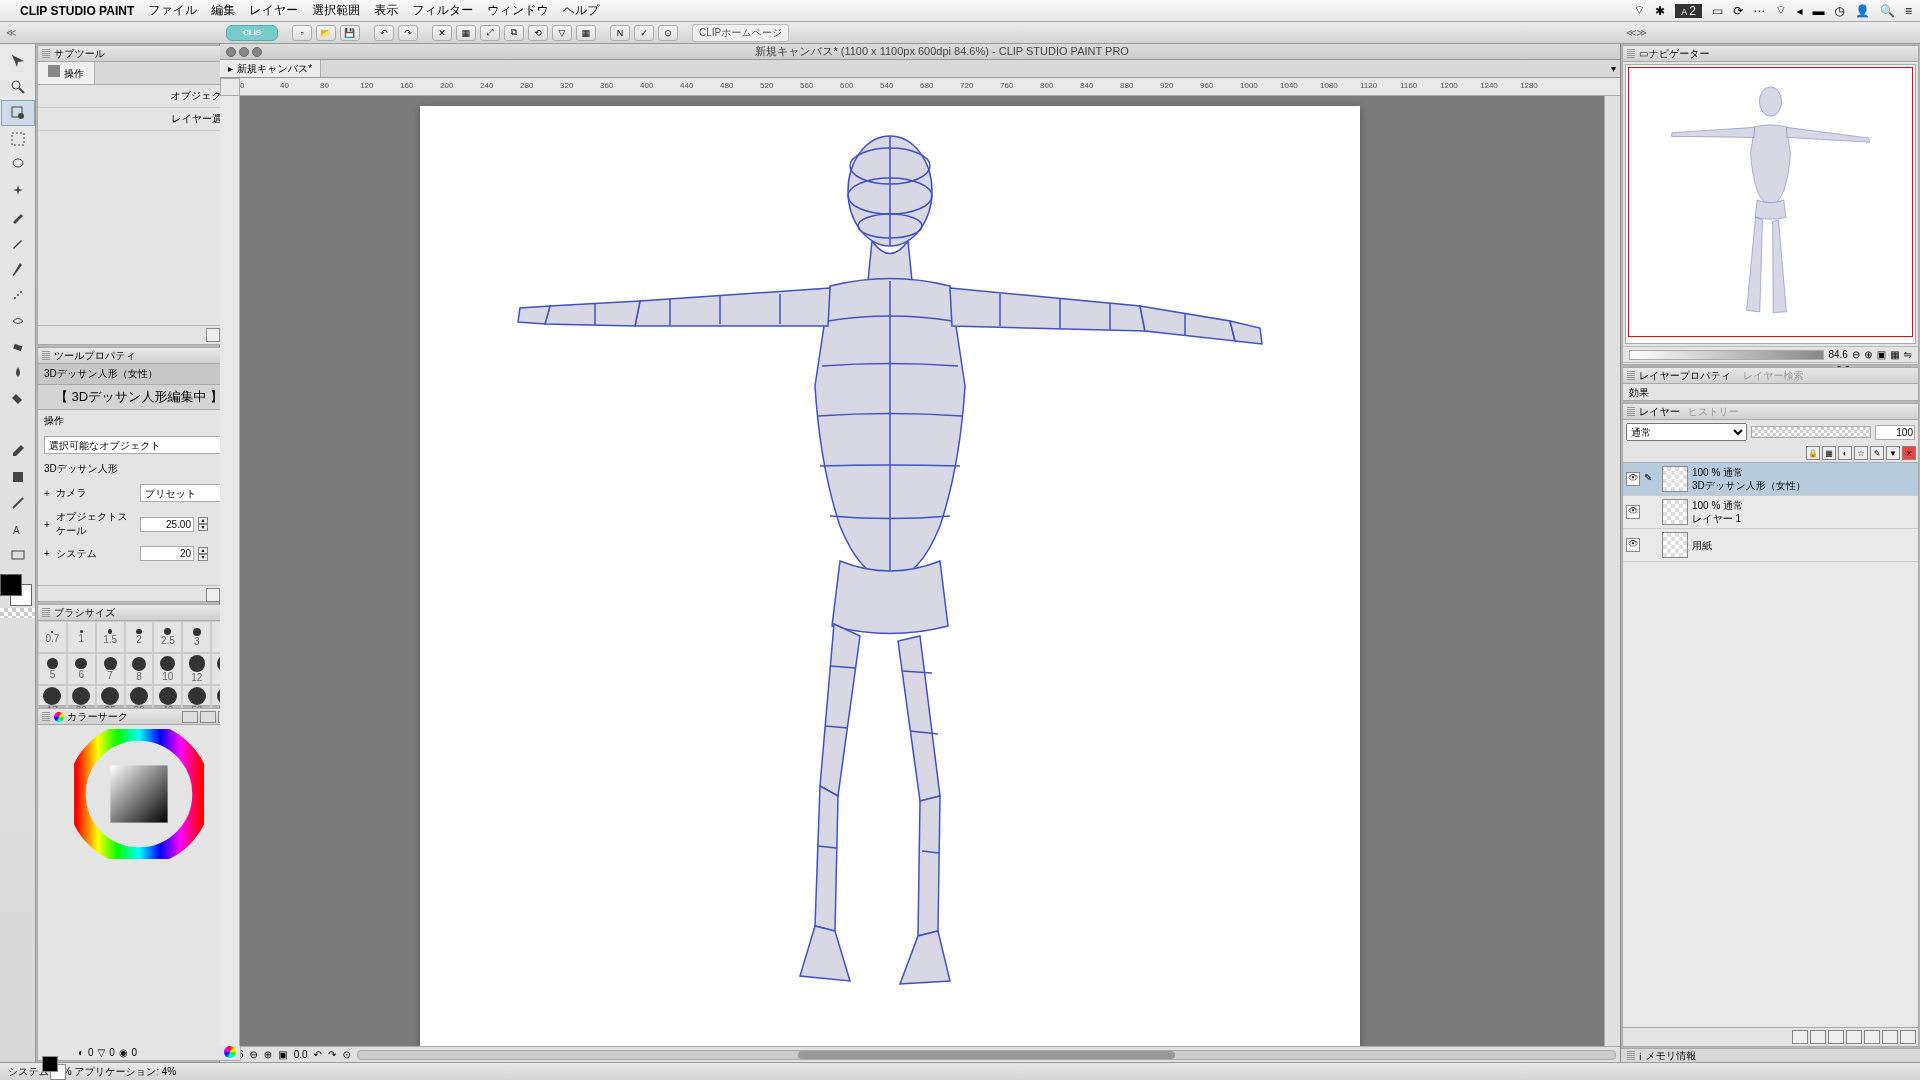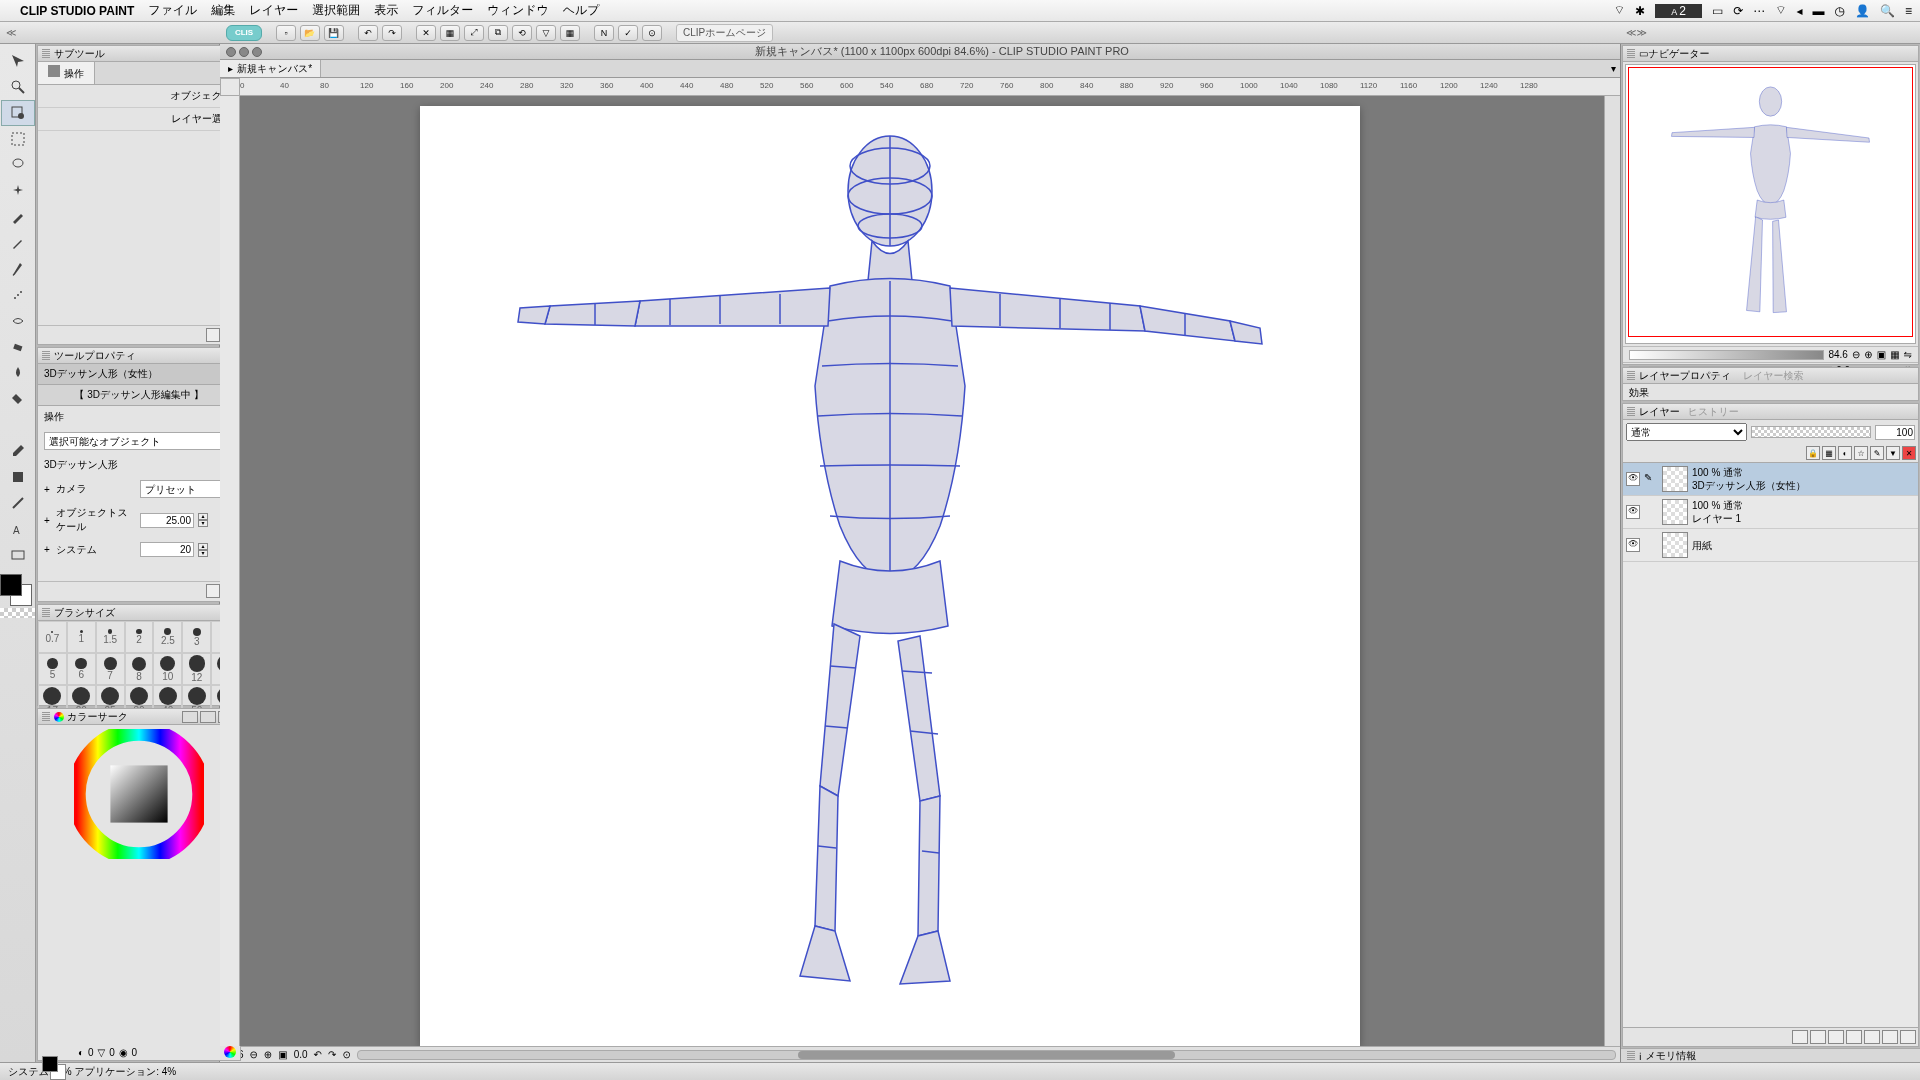--- a/index.html
+++ b/index.html
@@ -6,42 +6,42 @@
 body{width:1920px;height:1080px;background:#b8b8b8;overflow:hidden;position:relative}
 .menubar{height:22px;background:linear-gradient(#f8f8f8,#e8e8e8);display:flex;align-items:center;padding:0 8px;border-bottom:1px solid #aaa}
 .menubar .apple{font-size:14px;margin-right:12px}
 .menubar .app-name{font-weight:bold;margin-right:14px;font-size:12px}
 .menubar .menu-item{margin-right:14px;font-size:12px;cursor:default}
 .menubar .right{margin-left:auto;display:flex;gap:10px;align-items:center}
 .menubar .right span{font-size:12px}
 .toolbar{height:22px;background:linear-gradient(#ececec,#d4d4d4);border-bottom:1px solid #999;display:flex;align-items:center;padding:0 6px;gap:4px}
 .toolbar .tbtn{width:20px;height:16px;background:linear-gradient(#f6f6f6,#ddd);border:1px solid #aaa;border-radius:3px;display:flex;align-items:center;justify-content:center;font-size:9px}
 .toolbar .sep{width:6px}
-.toolbar .logo{width:36px;height:16px;background:#7cc;border:1px solid #5aa;border-radius:6px;color:#fff;font-size:8px;display:flex;align-items:center;justify-content:center;font-weight:bold}
+.toolbar .logo{width:52px;height:16px;background:#7cc;border:1px solid #5aa;border-radius:6px;color:#fff;font-size:8px;display:flex;align-items:center;justify-content:center;font-weight:bold}
 .toolbar .link{font-size:10px;color:#555;border:1px solid #bbb;padding:1px 6px;border-radius:3px;background:#f0f0f0}
 .main{display:flex;height:calc(100% - 44px - 18px)}
 .left-col{width:220px;background:#b8b8b8;display:flex;border-right:1px solid #888}
 .toolbox{width:36px;background:linear-gradient(#e8e8e8,#d8d8d8);border-right:1px solid #999;display:flex;flex-direction:column;padding-top:4px}
 .toolbox .tcell{width:34px;height:26px;display:flex;align-items:center;justify-content:center;border:1px solid transparent;margin:0 1px}
 .toolbox .tcell.sel{background:#d0dae8;border:1px solid #8aa}
 .toolbox svg{width:16px;height:16px}
 .left-panels{flex:1;display:flex;flex-direction:column}
 .panel{background:#e4e4e4;border:1px solid #aaa;margin:1px}
 .panel-header{height:16px;background:linear-gradient(#e8e8e8,#d0d0d0);border-bottom:1px solid #aaa;display:flex;align-items:center;padding:0 4px;font-size:10px}
 .panel-header .grip{width:8px;height:10px;background:repeating-linear-gradient(#999,#999 1px,transparent 1px,transparent 2px);margin-right:4px}
 .sub-tool-area{height:300px}
 .sub-tool-tabs{display:flex;background:#d8d8d8;border-bottom:1px solid #aaa}
 .sub-tool-tabs .tab{padding:3px 10px;border-right:1px solid #aaa;background:linear-gradient(#e4e4e4,#d0d0d0);font-size:10px}
 .sub-tool-tabs .tab.act{background:#f0f0f0}
 .sub-tool-list .item{padding:4px 8px;border-bottom:1px solid #ccc;display:flex;align-items:center;gap:6px;font-size:11px}
 .sub-tool-footer{display:flex;justify-content:flex-end;padding:2px;gap:4px;border-top:1px solid #bbb;margin-top:auto}
 .sub-tool-footer .b{width:14px;height:14px;border:1px solid #888;background:#eee}
 .prop-panel{height:255px}
 .prop-title{background:#c8c8c8;padding:3px 6px;font-size:10px;border-bottom:1px solid #aaa}
-.prop-sub{background:#d4d4d4;padding:3px 6px;font-size:10px;text-align:center;border-bottom:1px solid #aaa}
+.prop-sub{background:#d4d4d4;padding:3px 6px;font-size:13px;text-align:center;border-bottom:1px solid #aaa}
 .prop-row{padding:4px 6px;display:flex;align-items:center;gap:4px;font-size:10px}
 .prop-row .lbl{width:80px}
 .prop-row select,.prop-row input{flex:1;font-size:10px;height:18px;border:1px solid #aaa;background:#fff}
 .prop-row .num{width:54px;text-align:right;border:1px solid #aaa;background:#fff;padding:1px 2px;display:flex;justify-content:flex-end;align-items:center}
 .prop-row .spinner{width:10px;display:flex;flex-direction:column}
 .prop-row .spinner div{height:7px;border:1px solid #888;font-size:6px;text-align:center;line-height:5px;background:#eee}
 .brush-panel{height:102px}
 .brush-grid{display:grid;grid-template-columns:repeat(7,1fr)}
 .brush-cell{height:32px;border:1px solid #ccc;display:flex;flex-direction:column;align-items:center;justify-content:center;font-size:8px;color:#666}
 .brush-cell .dot{background:#333;border-radius:50%}
@@ -111,21 +111,21 @@
   <span class="menu-item">編集</span>
   <span class="menu-item">レイヤー</span>
   <span class="menu-item">選択範囲</span>
   <span class="menu-item">表示</span>
   <span class="menu-item">フィルター</span>
   <span class="menu-item">ウィンドウ</span>
   <span class="menu-item">ヘルプ</span>
   <div class="right">
     <span>⌔</span>
     <span>✱</span>
-    <span style="background:#333;color:#fff;padding:0 16px;font-size:9px">A <span>2</span></span>
+    <span style="background:#333;color:#fff;padding:0 6px;font-size:9px">A <span>2</span></span>
     <span>▭</span>
     <span>⟳</span>
     <span>⋯</span>
     <span>⌔</span>
     <span>◂</span>
     <span>▬</span>
     <span>◷</span>
     <span>👤</span>
     <span>🔍</span>
     <span>≡</span>

